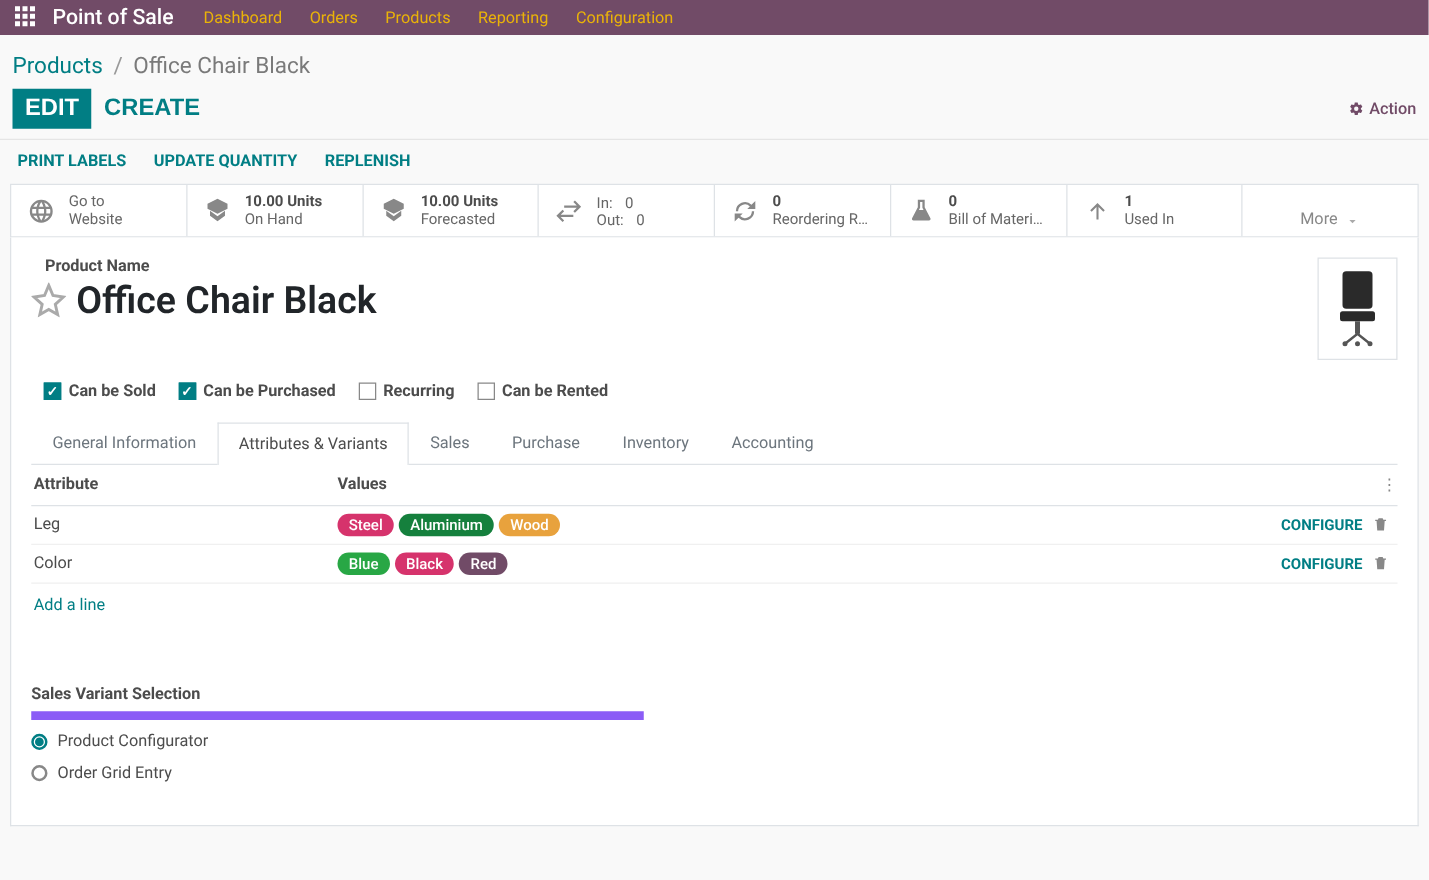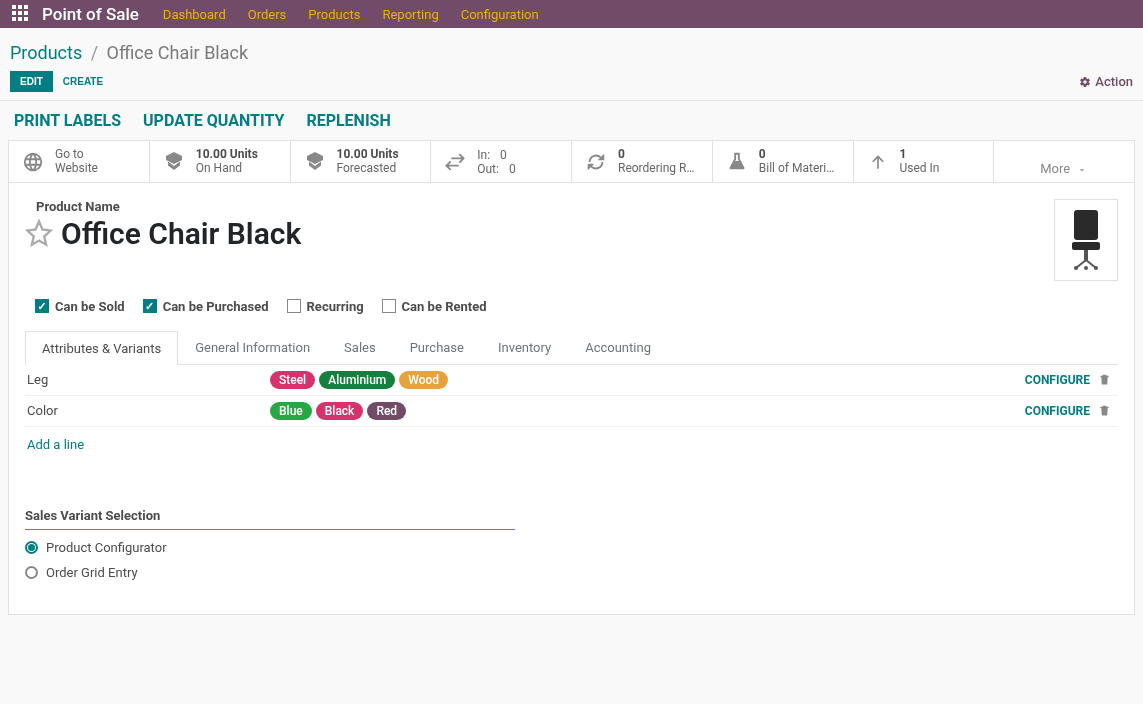--- a/index.html
+++ b/index.html
@@ -7,28 +7,28 @@
 .topbar { background: #714B67; height: 28px; display: flex; align-items: center; padding: 0 12px; }
 .topbar .apps-icon { width: 18px; height: 18px; display: grid; grid-template-columns: repeat(3,4px); grid-template-rows: repeat(3,4px); gap: 2px; margin-right: 12px; }
 .topbar .apps-icon span { background: #fff; width: 4px; height: 4px; }
 .topbar .brand { color: #fff; font-size: 17px; font-weight: 500; margin-right: 24px; text-align: center; }
 .topbar .menu-item { color: #eab308; font-size: 13px; margin-right: 22px; text-decoration: none; cursor: pointer; }
 .breadcrumb { padding: 14px 10px 0 10px; font-size: 18px; }
 .breadcrumb a { color: #017e84; text-decoration: none; }
 .breadcrumb span.sep { color: #999; margin: 0 4px; }
 .breadcrumb span.current { color: #7a7a7a; }
 .toolbar { padding: 8px 10px; display: flex; align-items: center; }
-.btn { padding: 5px 10px; font-size: 10px; border: none; cursor: pointer; background: transparent; }
+.btn { padding: 5px 10px; font-size: 19px; border: none; cursor: pointer; background: transparent; }
 .btn-primary { background: #017e84; color: #fff; font-weight: 700; }
 .btn-secondary { color: #017e84; font-weight: 700; background: transparent; }
 .toolbar-right { margin-left: auto; display: flex; align-items: center; }
 .action-link { color: #714B67; font-weight: 500; cursor: pointer; display: flex; align-items: center; gap: 4px; }
 .gear-icon { width: 12px; height: 12px; }
 .secondary-bar { border-top: 1px solid #e5e5e5; padding: 10px 14px; display: flex; gap: 22px; }
-.secondary-bar .action { color: #017e84; font-weight: 700; font-size: 16px; cursor: pointer; }
+.secondary-bar .action { color: #017e84; font-weight: 700; font-size: 13px; cursor: pointer; }
 .statbar { display: flex; border: 1px solid #dee2e6; background: #fff; margin: 0 8px; }
 .statbox { flex: 1; border-right: 1px solid #dee2e6; display: flex; align-items: flex-end; padding: 6px 10px; min-width: 0; cursor: pointer; }
 .statbox:last-child { border-right: none; }
 .statbox .stat-icon { width: 28px; height: 28px; color: #888; margin-right: 8px; flex-shrink: 0; display: flex; align-items: center; justify-content: center; }
 .statbox .stat-text { line-height: 1.2; font-size: 12px; color: #666; overflow: hidden; }
 .statbox .stat-text .bold { font-weight: 700; color: #4c4c4c; }
 .statbox.with-rows .rows { font-size: 12px; color: #666; }
 .statbox.with-rows .row { display: flex; gap: 10px; }
 .statbox.more { justify-content: center; color: #888; }
 .content-sheet { background: #fff; border: 1px solid #dee2e6; border-top: none; margin: 0 8px 10px 8px; padding: 16px 16px 24px 16px; }
@@ -58,21 +58,21 @@
 .attr-row .col-config { color: #017e84; font-weight: 700; cursor: pointer; font-size: 12px; padding-right: 8px; }
 .attr-row .col-delete { width: 20px; color: #888; cursor: pointer; text-align: center; }
 .badge { padding: 2px 9px; border-radius: 10px; color: #fff; font-size: 12px; font-weight: 500; }
 .badge.pink { background: #d6336c; }
 .badge.teal { background: #15803d; }
 .badge.orange { background: #e8a23d; }
 .badge.green { background: #28a745; }
 .badge.purple { background: #714B67; }
 .add-line { color: #017e84; margin-top: 10px; cursor: pointer; padding-left: 2px; }
 .variant-selection { margin-top: 56px; width: 490px; }
-.variant-selection .section-label { font-weight: 700; color: #4c4c4c; border-bottom: 1px solid #8b5cf6; padding-bottom: 6px; margin-bottom: 10px; }
+.variant-selection .section-label { font-weight: 700; color: #4c4c4c; border-bottom: 7px solid #8b5cf6; padding-bottom: 6px; margin-bottom: 10px; }
 .radio-item { display: flex; align-items: center; gap: 8px; margin-bottom: 10px; }
 .radio-circle { width: 13px; height: 13px; border-radius: 50%; border: 2px solid #017e84; display: flex; align-items: center; justify-content: center; }
 .radio-circle.unchecked { border-color: #888; }
 .radio-circle.checked::after { content: ""; width: 7px; height: 7px; border-radius: 50%; background: #017e84; }
 svg { display: block; }
 </style>
 </head>
 <body>
 
 <div class="topbar">
@@ -249,29 +249,34 @@
         <span class="checkbox-box"></span>
         <span>Recurring</span>
       </div>
     <div class="checkbox-item">
         <span class="checkbox-box"></span>
         <span>Can be Rented</span>
       </div>
   </div>
 
   <div class="tabs">
+    <div class="tab">General Information</div>
     <div class="tab active">Attributes &amp; Variants</div>
-    <div class="tab">General Information</div>
     <div class="tab">Sales</div>
     <div class="tab">Purchase</div>
     <div class="tab">Inventory</div>
     <div class="tab">Accounting</div>
   </div>
 
   <div class="attr-table">
+    <div class="attr-header">
+      <div class="col-attr">Attribute</div>
+      <div class="col-val">Values</div>
+      <div class="col-menu">⋮</div>
+    </div>
     <div id="attr-rows">
         <div class="attr-row">
           <div class="col-attr">Leg</div>
           <div class="col-val">
             <span class="badge pink">Steel</span>
             <span class="badge teal">Aluminium</span>
             <span class="badge orange">Wood</span>
           </div>
           <div class="col-config">CONFIGURE</div>
           <div class="col-delete">

